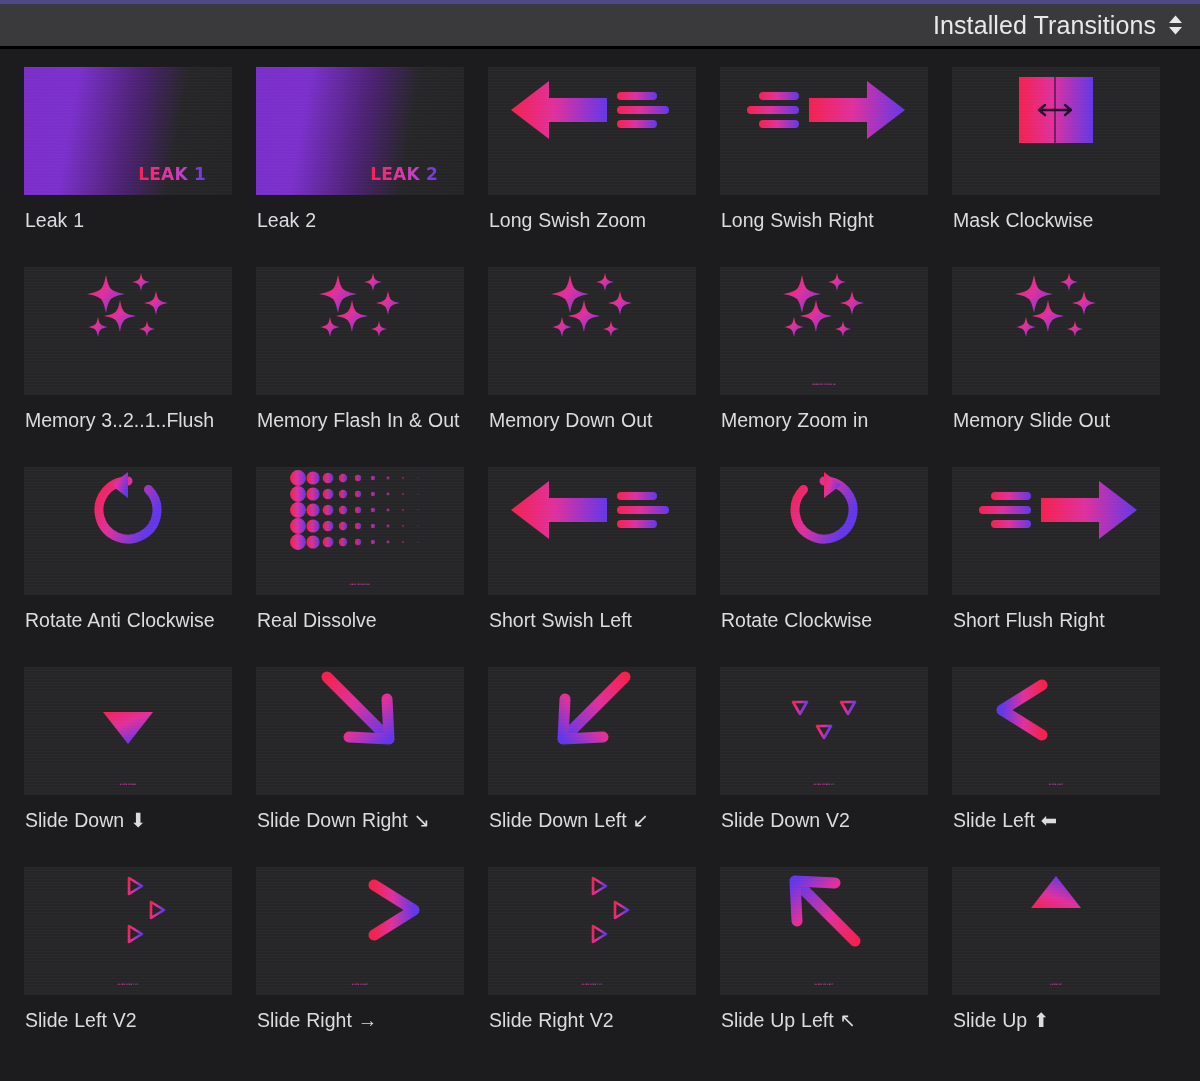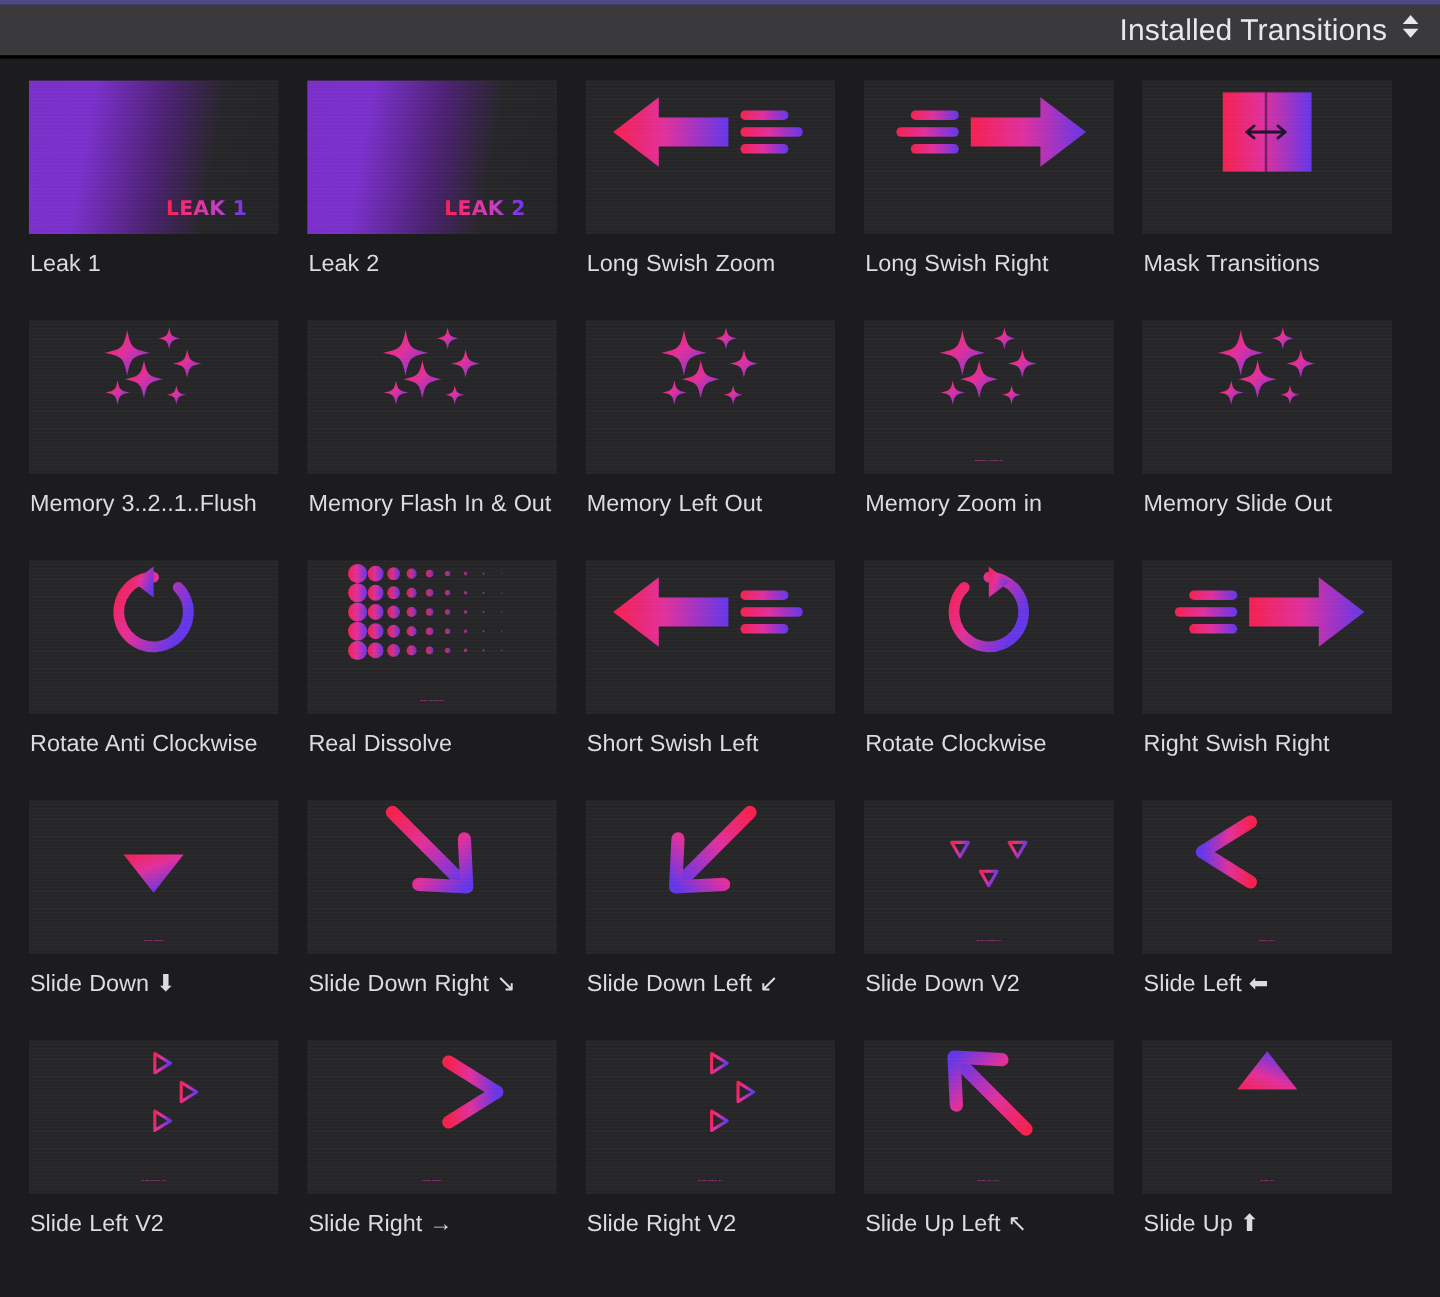--- a/index.html
+++ b/index.html
@@ -15,21 +15,21 @@
   .accent-line { height: 4px; width: 100%; background: #4f4a86; flex: none; }
   .header {
     height: 45px; flex: none;
     background: #3a3a3c;
     border-bottom: 3px solid #000;
     display: flex; align-items: center; justify-content: flex-end;
     padding-right: 16px;
     position: relative;
   }
   .header-select {
-    display: flex; gap: 11px;
+    display: flex; align-items: center; gap: 11px;
     cursor: default;
   }
   .header-title {
     color: #e8e8ea; font-size: 25px; letter-spacing: 0.1px;
   }
   .chev { display: flex; flex-direction: column; gap: 3px; align-items: center; }
   .chev svg { display: block; }
 
   
   .grid-wrap {
@@ -199,21 +199,21 @@
     </linearGradient>
                 </defs>
       <rect x="0" y="0" width="74" height="66" fill="url(#g3)"></rect>
       <rect x="35" y="0" width="2" height="66" fill="#1a1030" opacity="0.55"></rect>
       <path d="M20 33 h32 M20 33 l6 -5 M20 33 l6 5 M52 33 l-6 -5 M52 33 l-6 5" stroke="#20102e" stroke-width="2.4" fill="none" stroke-linecap="round"></path>
     </svg>
             </div>
        <div class="thumb-title" style="font-size: 0px;">MASK TRANSITION</div>
        <div class="scan"></div>
      </div>
-     <div class="caption">Mask Transitions</div>
+     <div class="caption">Mask Clockwise</div>
         </div>
         <div class="cell">
           <div class="thumb">
 
        <div class="art">
               <svg width="120" height="80" viewBox="0 0 120 80">
       <defs>
                   <linearGradient id="g4" x1="0" y1="0" x2="1" y2="1" gradientUnits="objectBoundingBox">
       <stop offset="0" stop-color="#f4214f"></stop>
       <stop offset="0.45" stop-color="#e0309c"></stop>
@@ -328,21 +328,21 @@
            C -2.2 -1.6, -1.6 -2.2, 0 -10 Z" fill="url(#g6)"></path>
       <path transform="translate(79 59) rotate(0)" d="M0 -8 C 1.28 -1.76, 1.76 -1.28, 8 0
            C 1.76 1.28, 1.28 1.76, 0 8
            C -1.28 1.76, -1.76 1.28, -8 0
            C -1.76 -1.28, -1.28 -1.76, 0 -8 Z" fill="url(#g6)"></path>
     </svg>
             </div>
        <div class="thumb-title" style="font-size: 0px;">MEMORY FLASH OUT</div>
        <div class="scan"></div>
      </div>
-     <div class="caption">Memory Left Out</div>
+     <div class="caption">Memory Down Out</div>
         </div>
         <div class="cell">
           <div class="thumb">
 
        <div class="art">
               <svg width="120" height="80" viewBox="0 0 120 80">
       <defs>
                   <linearGradient id="g7" x1="0" y1="0" x2="1" y2="1" gradientUnits="objectBoundingBox">
       <stop offset="0" stop-color="#f4214f"></stop>
       <stop offset="0.45" stop-color="#e0309c"></stop>
@@ -566,21 +566,21 @@
                 </defs>
       <path d="M166 35 L128 6 L128 23 L70 23 L70 47 L128 47 L128 64 Z" fill="url(#g13)"></path>
       <rect x="20" y="17" width="40" height="8" rx="4" fill="url(#g13)"></rect>
       <rect x="8" y="31" width="52" height="8" rx="4" fill="url(#g13)"></rect>
       <rect x="20" y="45" width="40" height="8" rx="4" fill="url(#g13)"></rect>
     </svg>
             </div>
        <div class="thumb-title" style="font-size: 0px;">SHORT SWISH RIGHT</div>
        <div class="scan"></div>
      </div>
-     <div class="caption">Right Swish Right</div>
+     <div class="caption">Short Flush Right</div>
         </div>
         <div class="cell">
           <div class="thumb">
 
        <div class="art">
               <svg width="64" height="76" viewBox="0 0 64 76">
       <defs>
                   <linearGradient id="g14" x1="0" y1="0" x2="0.6" y2="1" gradientUnits="objectBoundingBox">
       <stop offset="0" stop-color="#f4214f"></stop>
       <stop offset="0.45" stop-color="#e0309c"></stop>

